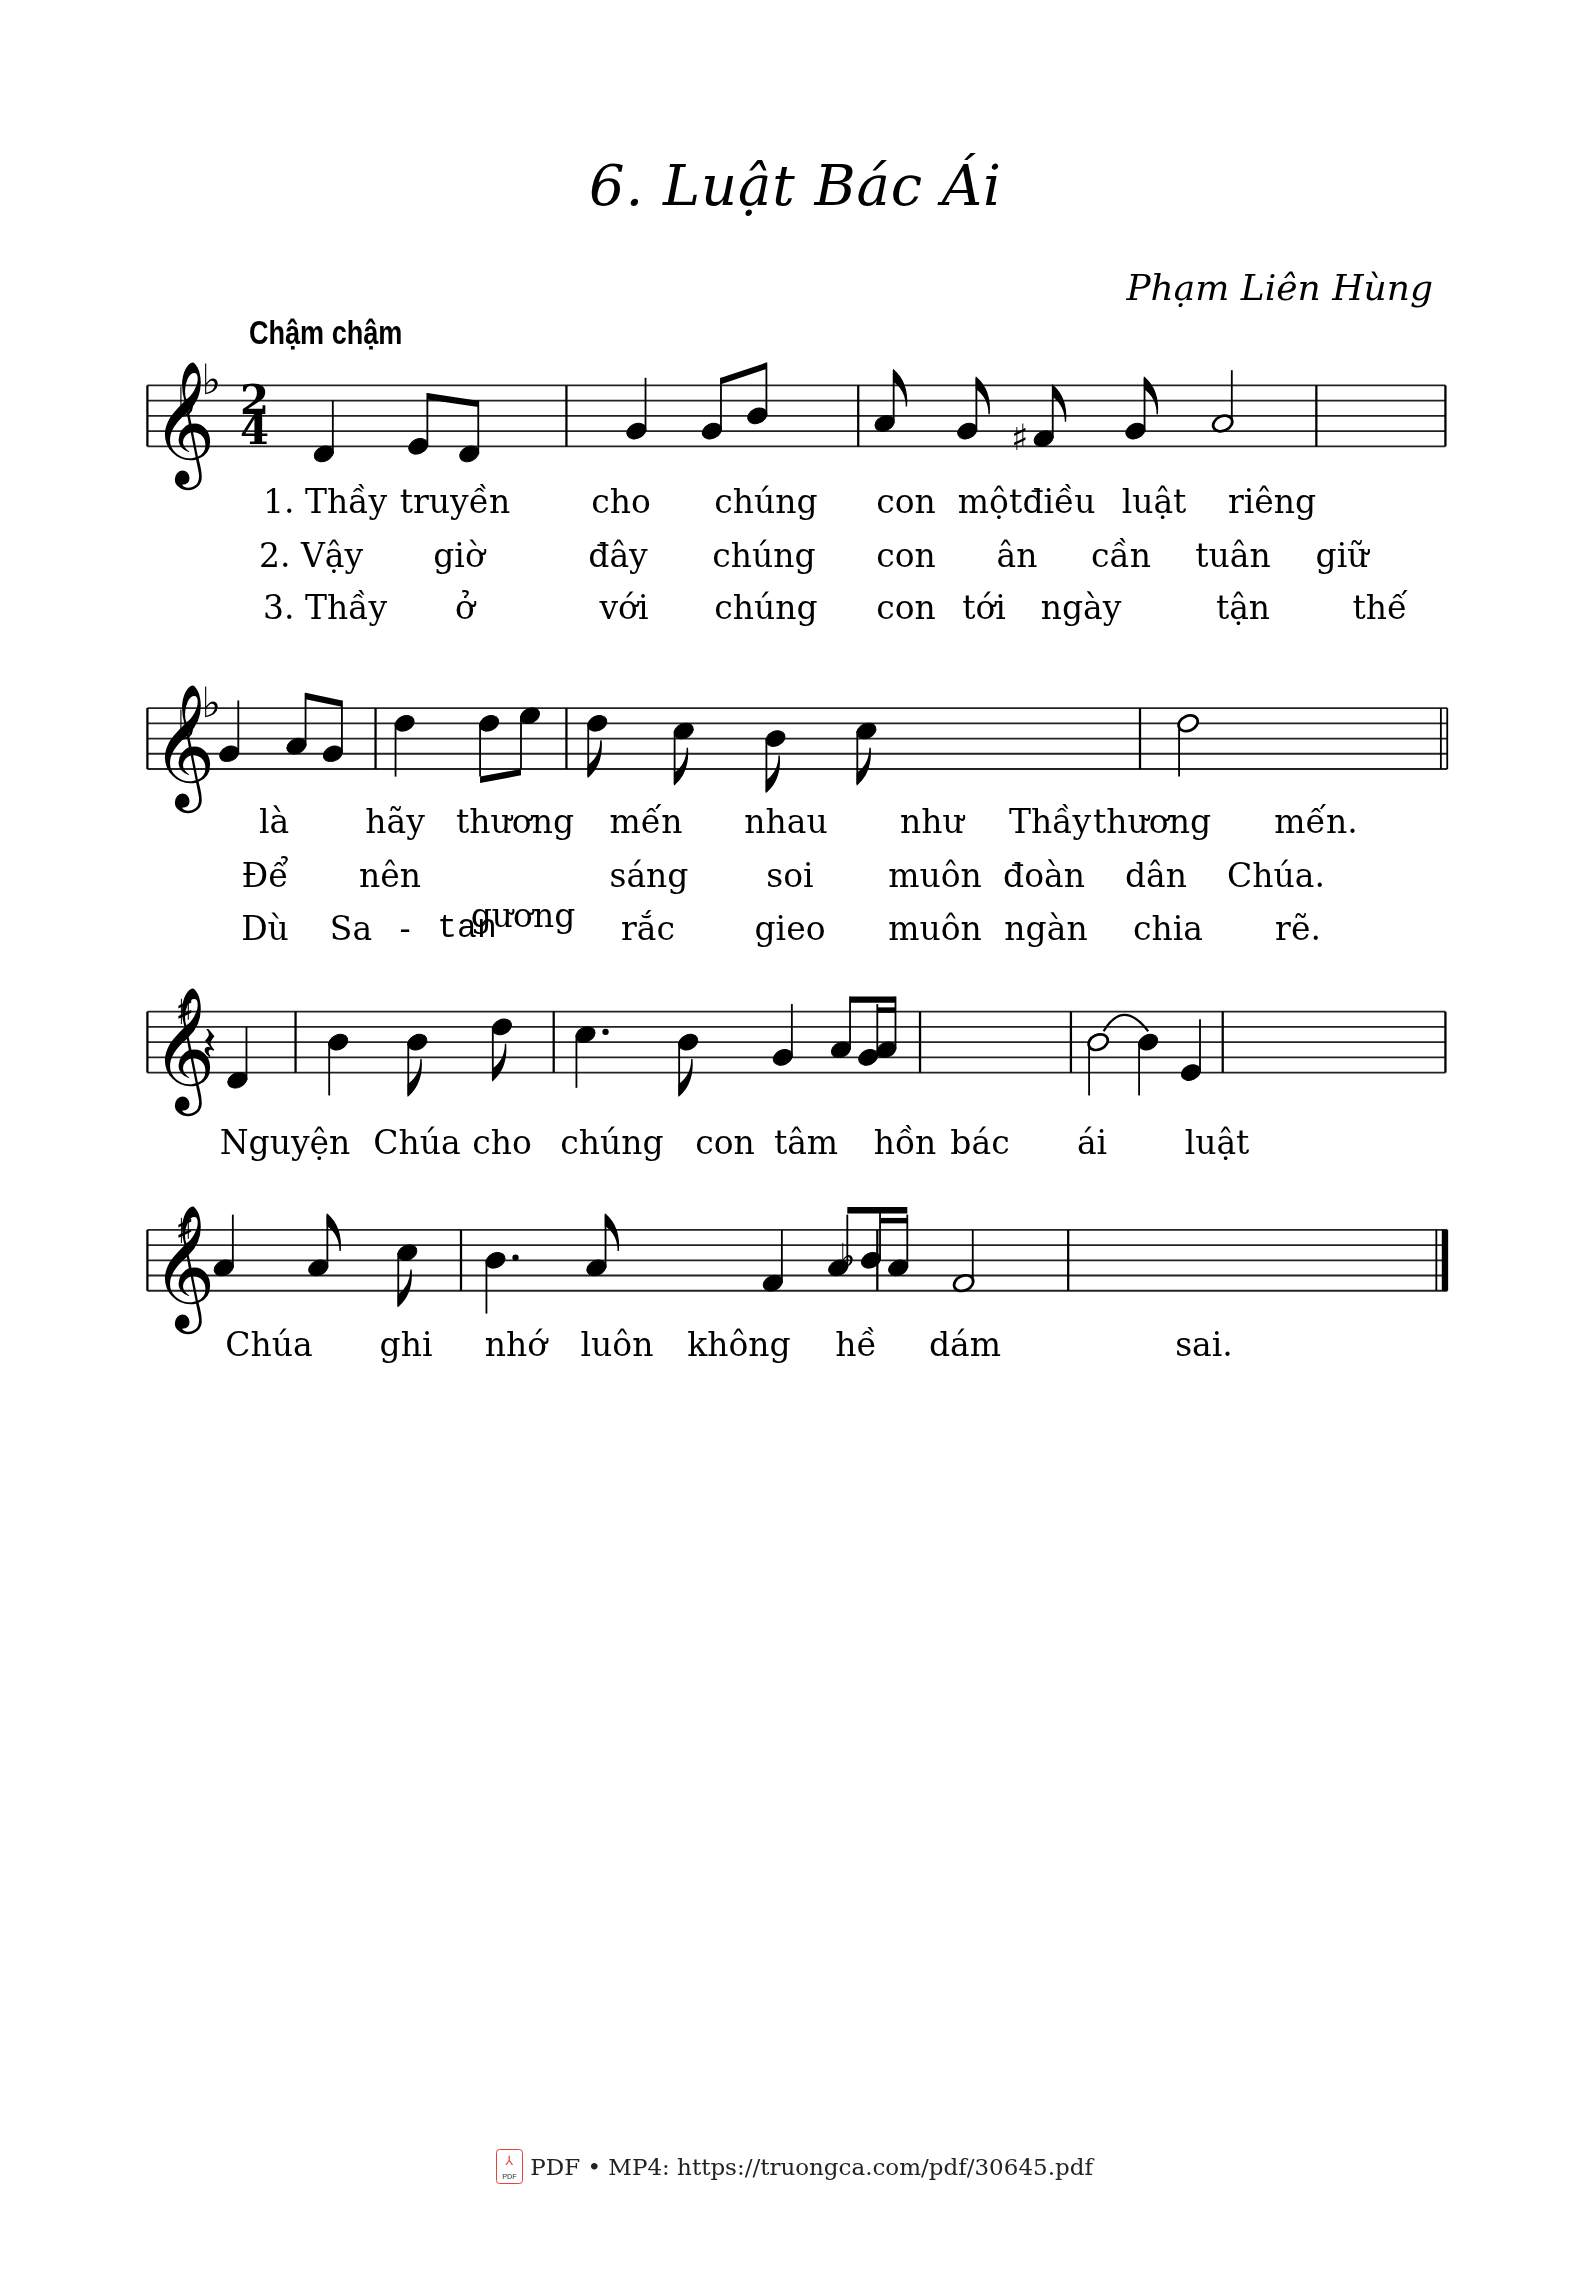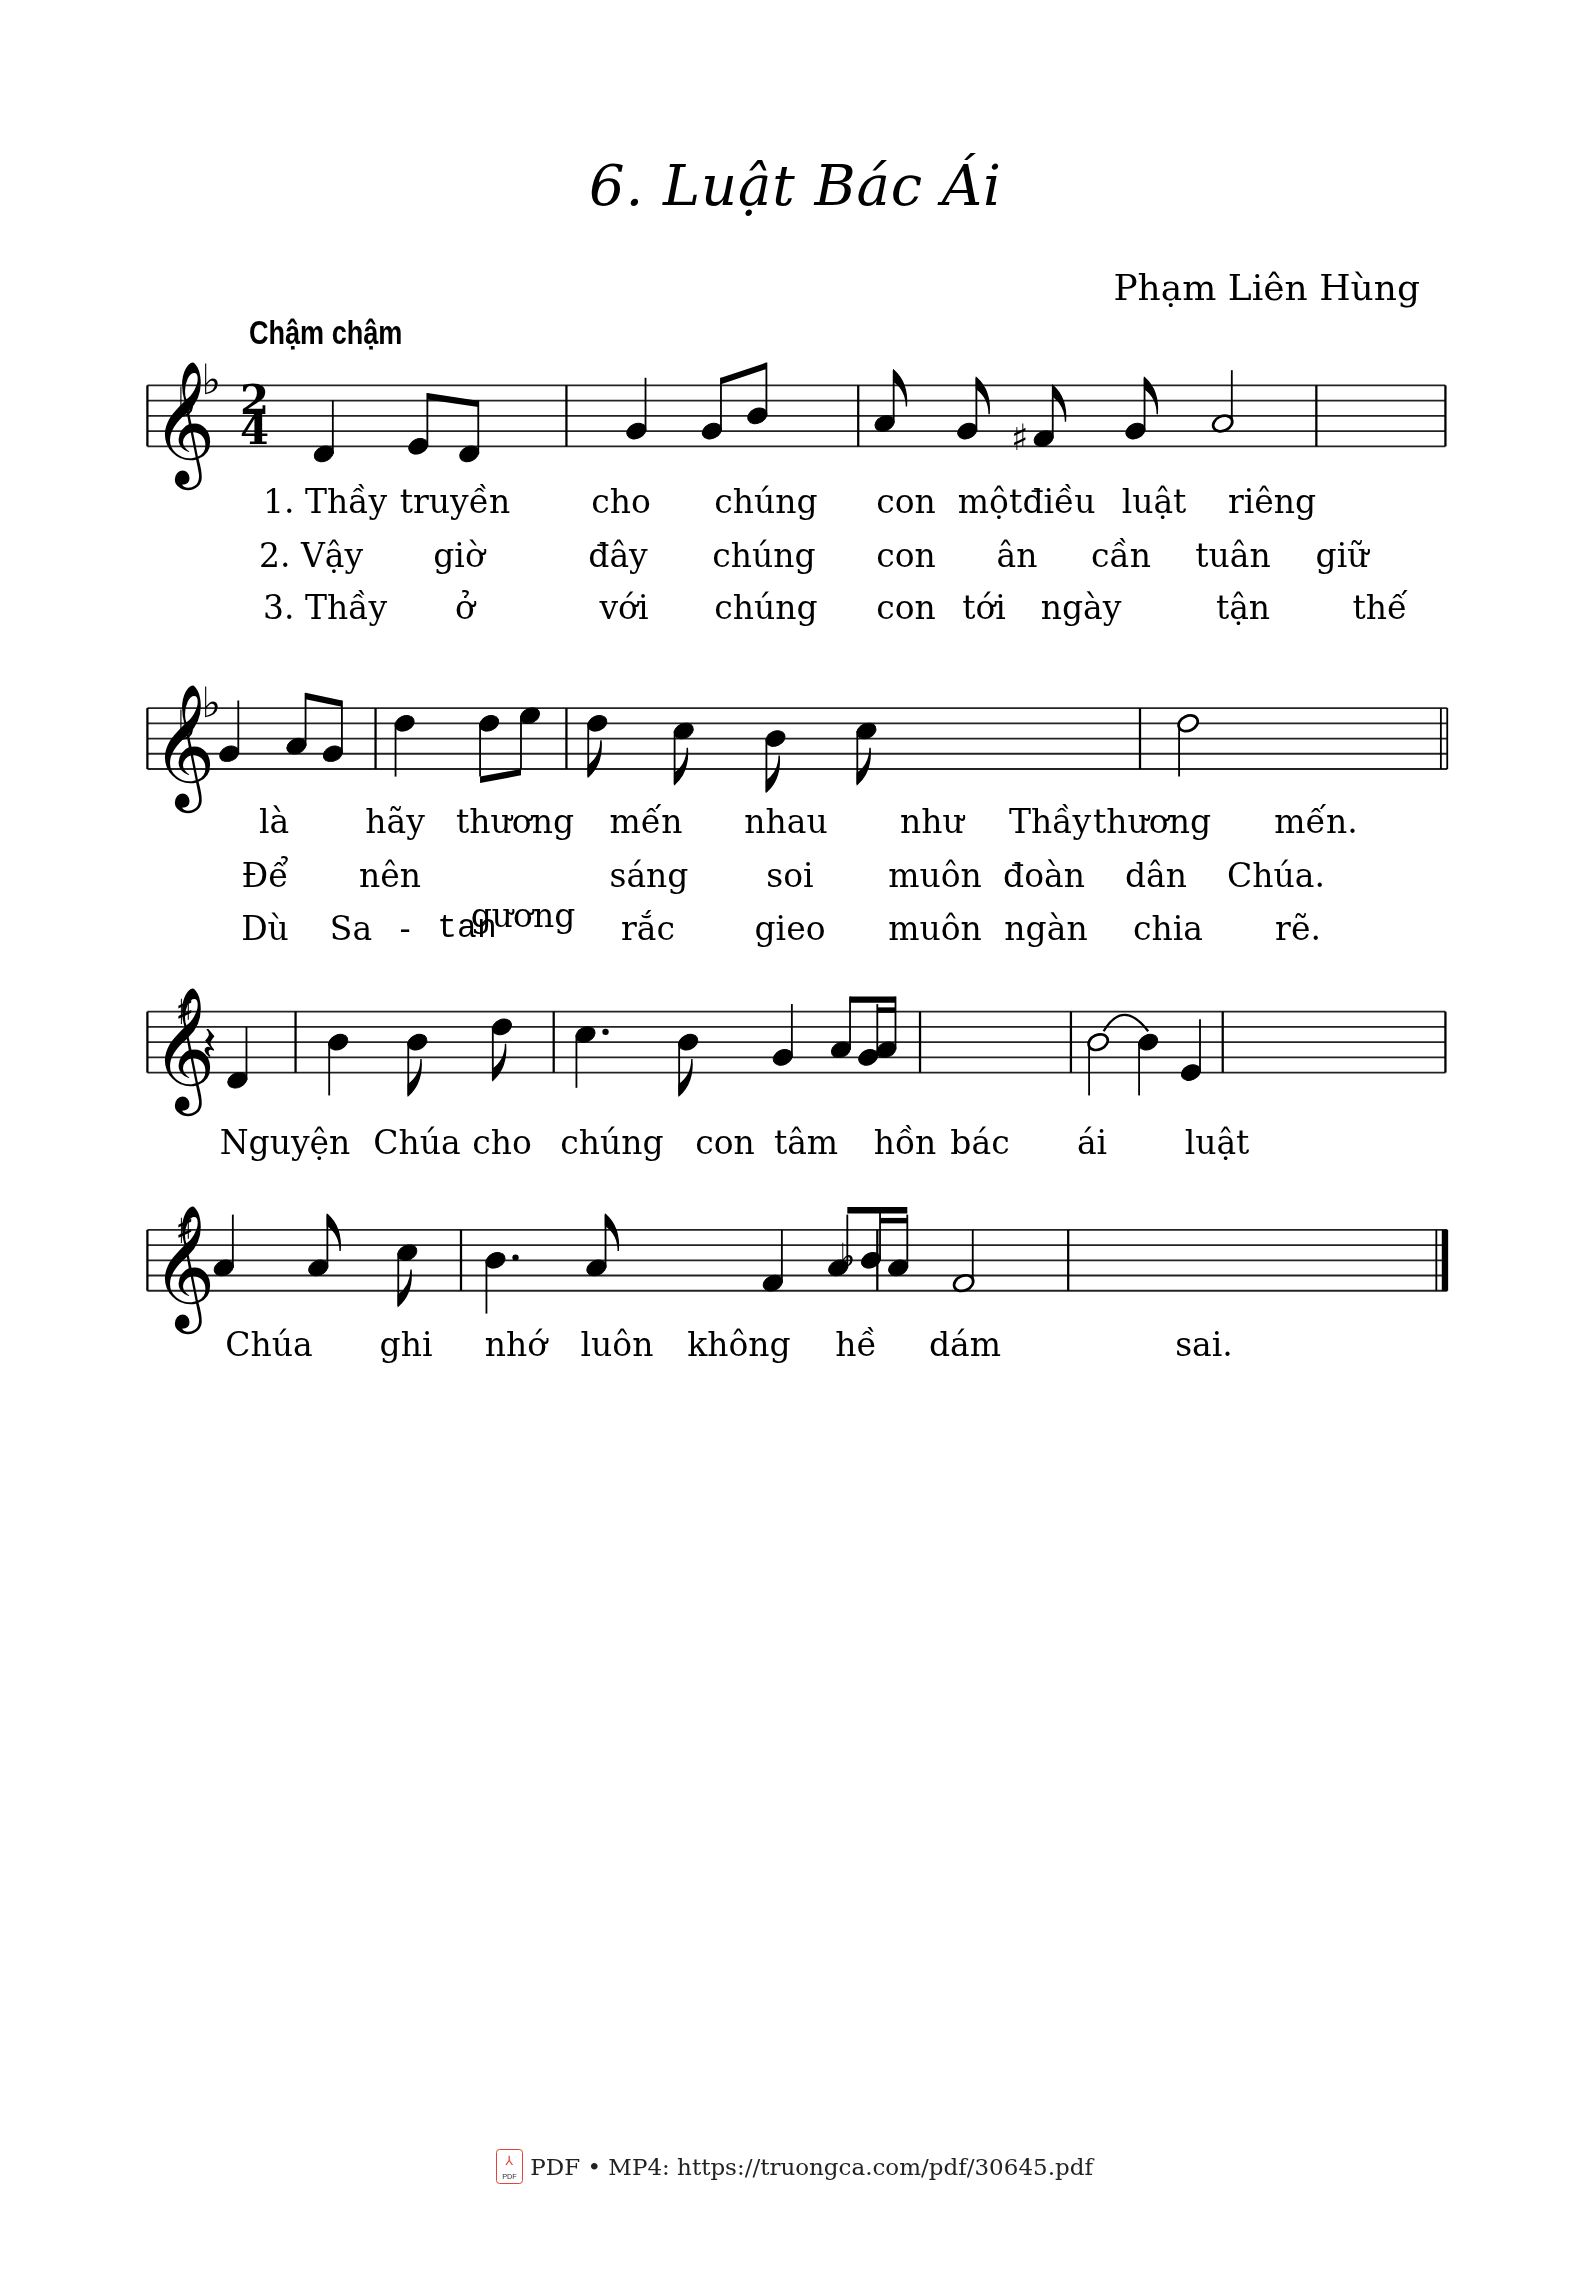--- a/index.html
+++ b/index.html
@@ -2,22 +2,22 @@
 <html style="font-size:14.5px"><head>
 <meta charset="utf-8">
 <style>
   html, body { margin: 0; padding: 0; background: #ffffff; }
   body { width: 1591px; height: 2287px; position: relative; overflow: hidden; color: #000; }
   .title {
     position: absolute; left: 0; width: 1591px; top: 153px; text-align: center;
     font-family: "DejaVu Serif", serif; font-style: italic; font-size: 56px; letter-spacing: 0.9px;
   }
   .composer {
-    position: absolute; right: 171px; top: 267px;
-    font-family: "DejaVu Serif", serif; font-size: 36px;
+    position: absolute; right: 158px; top: 267px;
+    font-family: "DejaVu Serif", serif; font-style: italic; font-size: 36px;
   }
   .tempo {
     position: absolute; left: 249px; top: 314px;
     font-family: "Liberation Sans", sans-serif; font-weight: bold; font-size: 33px;
     transform: scaleX(0.82); transform-origin: left center;
   }
   svg.score { position: absolute; left: 0; top: 0; }
   .lyric-row { position: absolute; left: 0; width: 1591px; height: 45px; }
   .lyric {
     position: absolute; top: 0; transform: translateX(-50%); white-space: nowrap;

